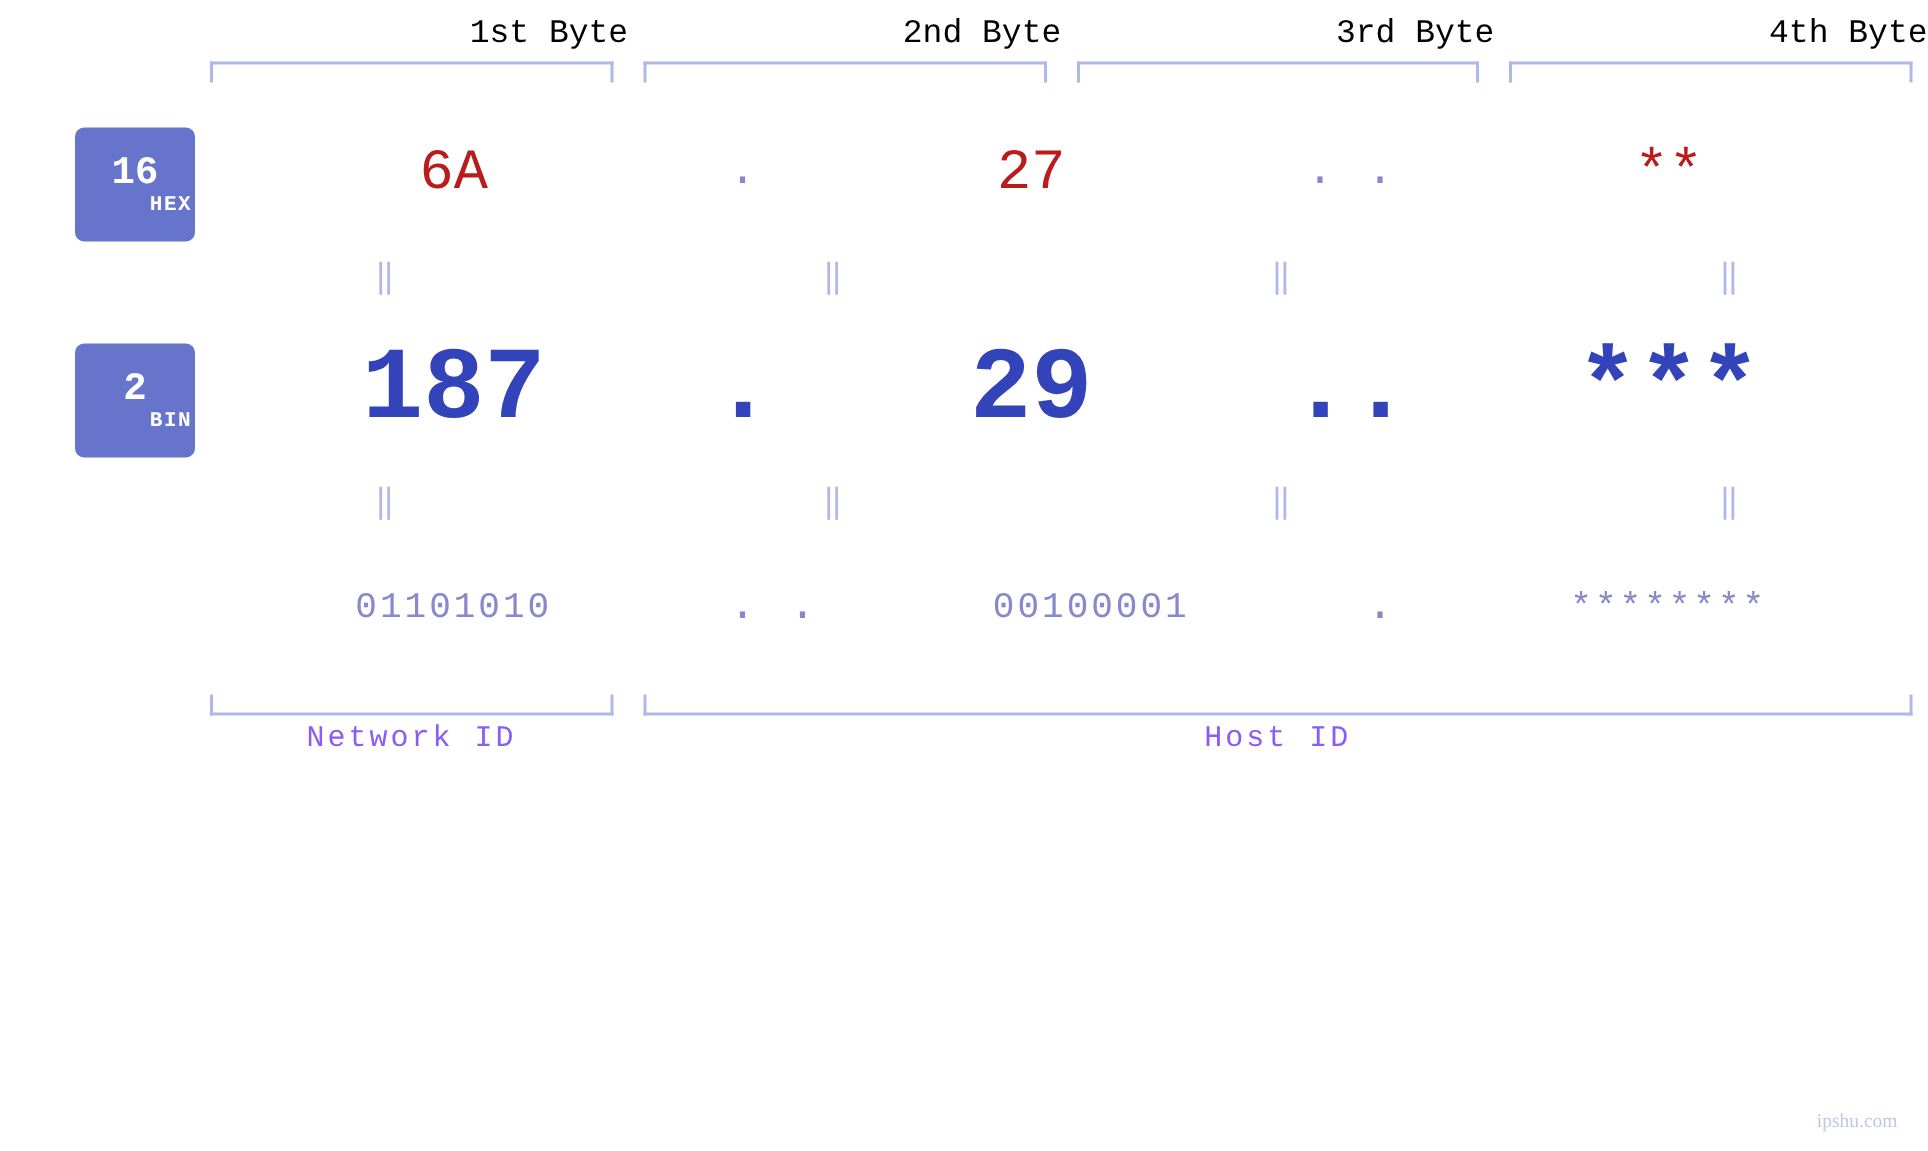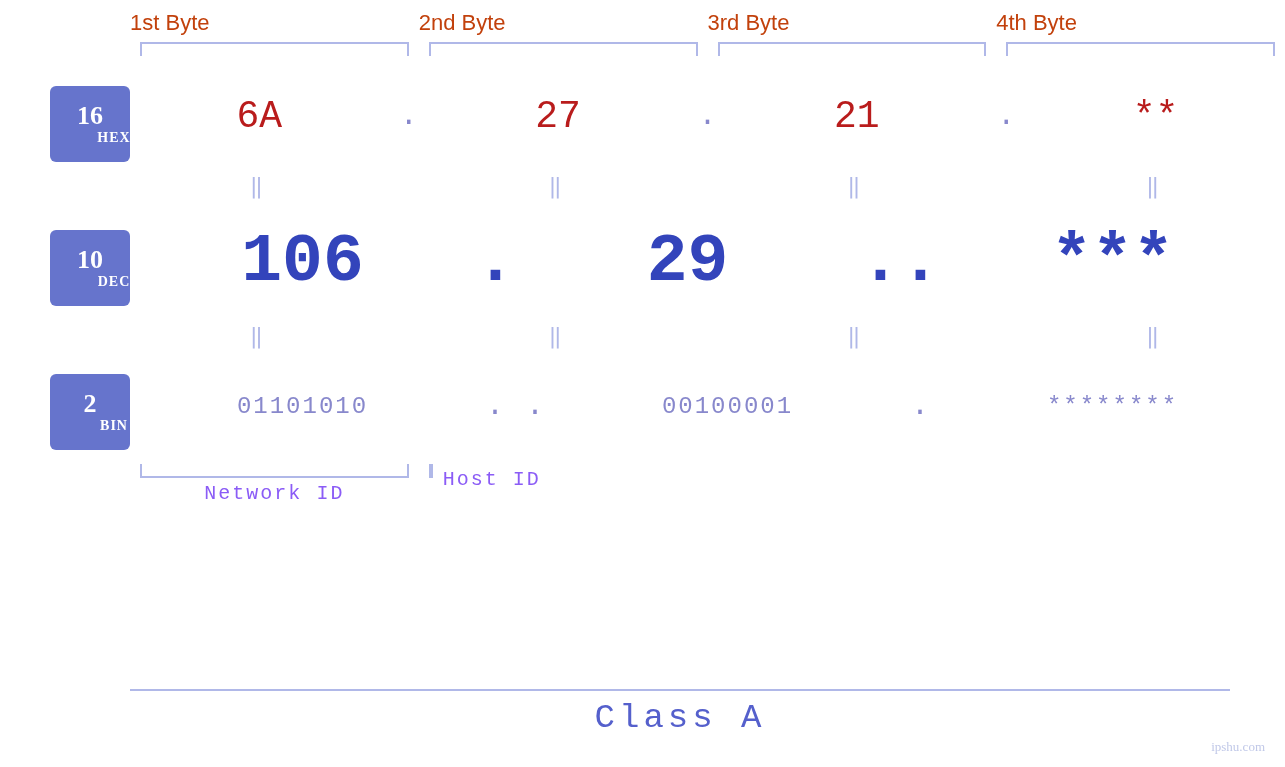--- a/index.html
+++ b/index.html
@@ -8,24 +8,24 @@
       width: 1285px;
       height: 767px;
       background: #ffffff;
       font-family: 'Courier New', Courier, monospace;
       overflow: hidden;
       position: relative;
     }
 
     .byte-header {
       flex: 1;
-      text-align: left;
-      color: #c2410c;
+      text-align: right;
+      color: #000000;
       font-size: 22px;
-      font-family: Liberation Sans, sans-serif;
+      font-family: Liberation Mono, monospace;
       padding-bottom: 6px;
     }
 
     .bracket-segment {
       flex: 1;
       position: relative;
     }
 
     .bracket-top {
       border-top: 2px solid #b0b8e8;
@@ -49,21 +49,20 @@
       color: white;
       border-radius: 6px;
       width: 80px;
       height: 76px;
       display: flex;
       flex-direction: column;
       align-items: center;
       justify-content: center;
       margin-bottom: 68px;
       margin-left: 50px;
-      font-family: Liberation Serif, serif;
     }
 
     .base-badge .base-num {
       font-size: 26px;
       font-weight: bold;
       line-height: 1.1;
     }
 
     .base-badge .base-label {
       font-size: 14px;
@@ -227,24 +226,20 @@
     </div>
   </div>
 
   <div class="rows-section">
 
     <div class="base-labels">
       <div class="base-badge">
         <span class="base-num">16</span>
         <span class="base-label">HEX</span>
       </div>
-      <div class="base-badge">
-        <span class="base-num">10</span>
-        <span class="base-label">DEC</span>
-      </div>
       <div class="base-badge" style="margin-bottom:0;">
         <span class="base-num">2</span>
         <span class="base-label">BIN</span>
       </div>
     </div>
 
     <div class="values-grid">
 
       <div class="value-row">
         <div class="value-cell">
@@ -252,44 +247,41 @@
         </div>
         <div class="dot-cell">
           <span class="dot-hex">.</span>
         </div>
         <div class="value-cell">
           <span class="value-text">27</span>
         </div>
         <div class="dot-cell">
           <span class="dot-hex">.</span>
         </div>
-        <div class="value-cell">
-          <span class="value-text">21</span>
-        </div>
         <div class="dot-cell">
           <span class="dot-hex">.</span>
         </div>
         <div class="value-cell">
           <span class="value-text">**</span>
         </div>
       </div>
 
       <div class="equals-row">
         <div class="equals-cell">‖</div>
         <div class="equals-dot-cell"></div>
         <div class="equals-cell">‖</div>
         <div class="equals-dot-cell"></div>
         <div class="equals-cell">‖</div>
         <div class="equals-dot-cell"></div>
         <div class="equals-cell">‖</div>
       </div>
 
       <div class="value-row" style="height:110px;">
         <div class="value-cell">
-          <span class="value-text large">106</span>
+          <span class="value-text large">187</span>
         </div>
         <div class="dot-cell">
           <span class="dot-dec">.</span>
         </div>
         <div class="value-cell">
           <span class="value-text large">29</span>
         </div>
         <div class="dot-cell">
           <span class="dot-dec">.</span>
         </div>
@@ -332,29 +324,25 @@
         </div>
       </div>
 
       <div style="display:flex; width:100%; margin-top:8px;">
 
         <div style="flex:1; position:relative;">
           <div class="bracket-bottom-network"></div>
           <div class="section-label">Network ID</div>
         </div>
 
-        <div style="flex:3; position:relative; display:flex; flex-direction:row;">
+        <div style="flex:3; position:relative; display:flex; flex-direction:column;">
           <div style="display:flex; height:14px; margin: 0 10px; border-bottom: 2px solid #b0b8e8; border-left: 2px solid #b0b8e8; border-right: 2px solid #b0b8e8;"></div>
           <div class="section-label" style="text-align:center; margin-top:4px;">Host ID</div>
         </div>
       </div>
 
     </div>
   </div>
 
-  <div style="width:1285px; position:absolute; bottom:30px; left:0;">
-    <div style="width:1100px; margin-left:130px; border-bottom: 2px solid #b0b8e8;"></div>
-    <div class="class-label" style="width:1100px; margin-left:130px;">Class A</div>
-  </div>
 
   <div class="watermark">ipshu.com</div>
 
 </div>
 
 </body></html>

